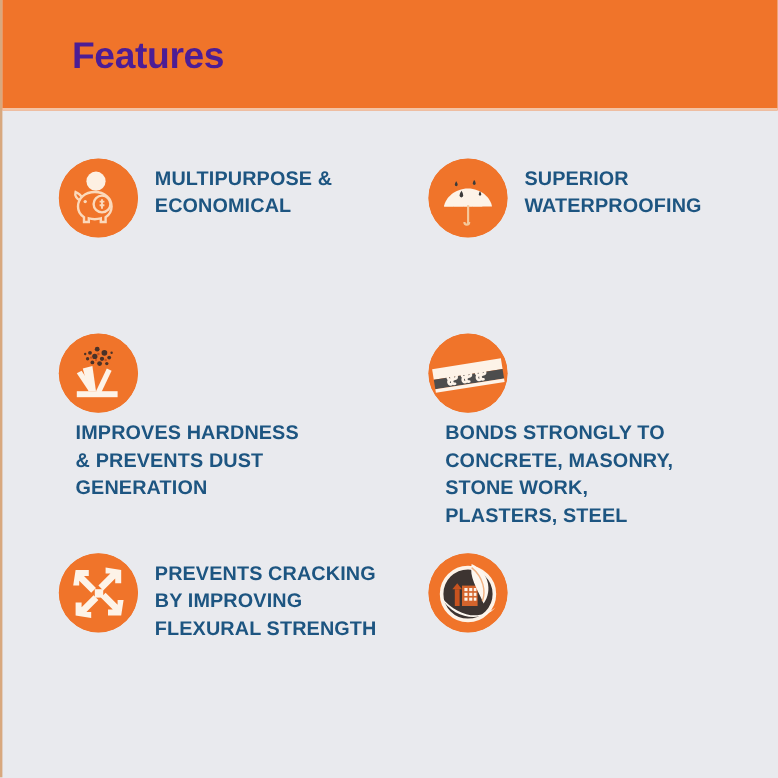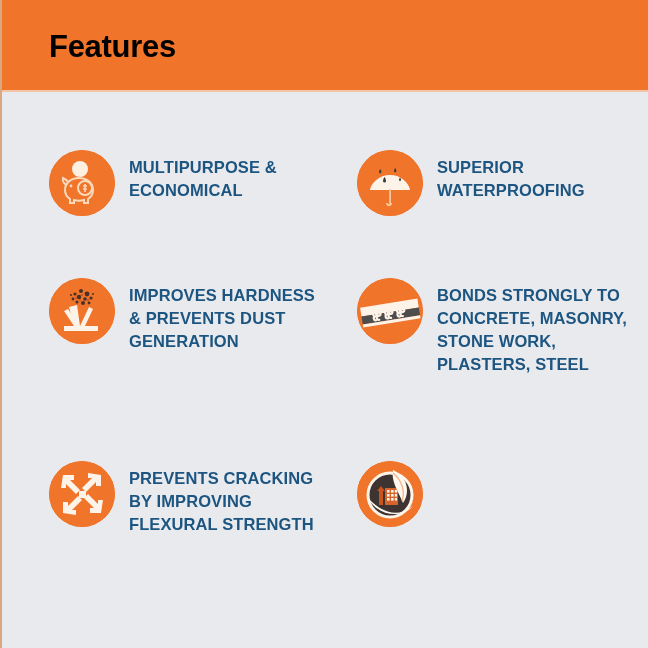--- a/index.html
+++ b/index.html
@@ -28,47 +28,47 @@
     left: 0;
     top: 0;
     width: 648px;
     height: 92px;
     background: #f0742a;
     box-sizing: border-box;
     border-bottom: 2px solid #f3c4a6;
   }
   .header-title {
     position: absolute;
-    left: 47px;
+    left: 58px;
     top: 28px;
     font-size: 31px;
     font-weight: bold;
-    color: #000000;
+    color: #4c1d95;
     letter-spacing: -0.3px;
     line-height: 38px;
     white-space: nowrap;
   }
 
   
   .features-grid {
     position: absolute;
     left: 0;
     top: 92px;
     width: 648px;
     height: 556px;
   }
   .feature {
     position: absolute;
     display: flex;
     align-items: flex-start;
   }
   .col-l { left: 47px; }
   .col-r { left: 355px; }
-  .row-1 { top: 58px; }
-  .row-2 { top: 186px; }
+  .row-1 { top: 40px; }
+  .row-2 { top: 186px; flex-direction: column; }
   .row-3 { top: 338px; margin-top: 31px; }
 
   .icon-badge {
     width: 66px;
     height: 66px;
     border-radius: 50%;
     background: #f0742a;
     flex: 0 0 66px;
     position: relative;
     overflow: hidden;

